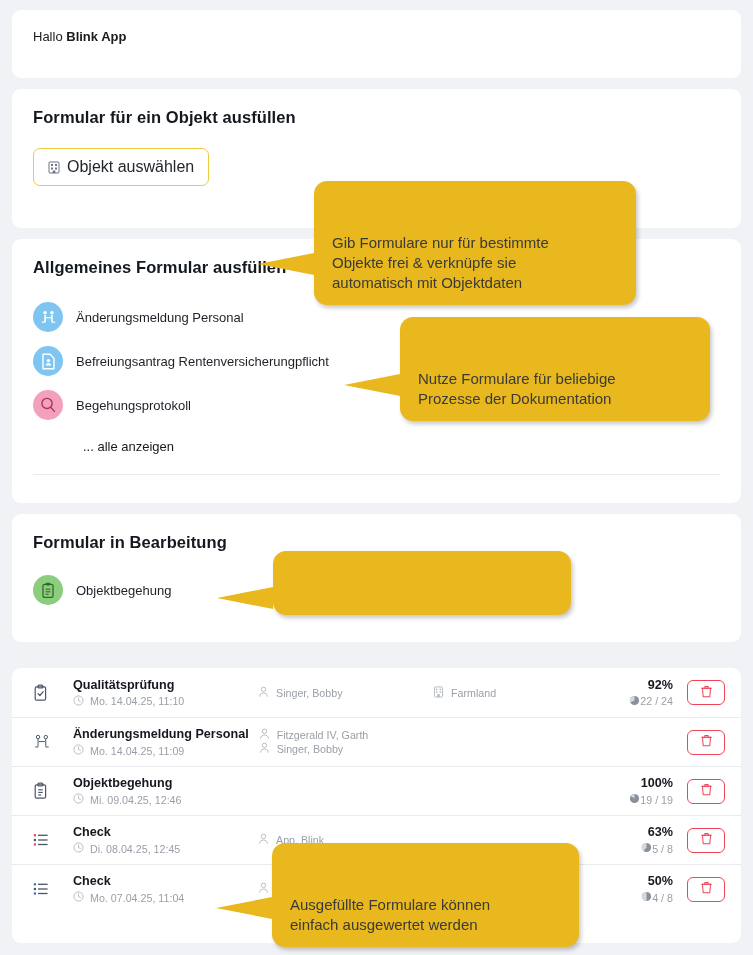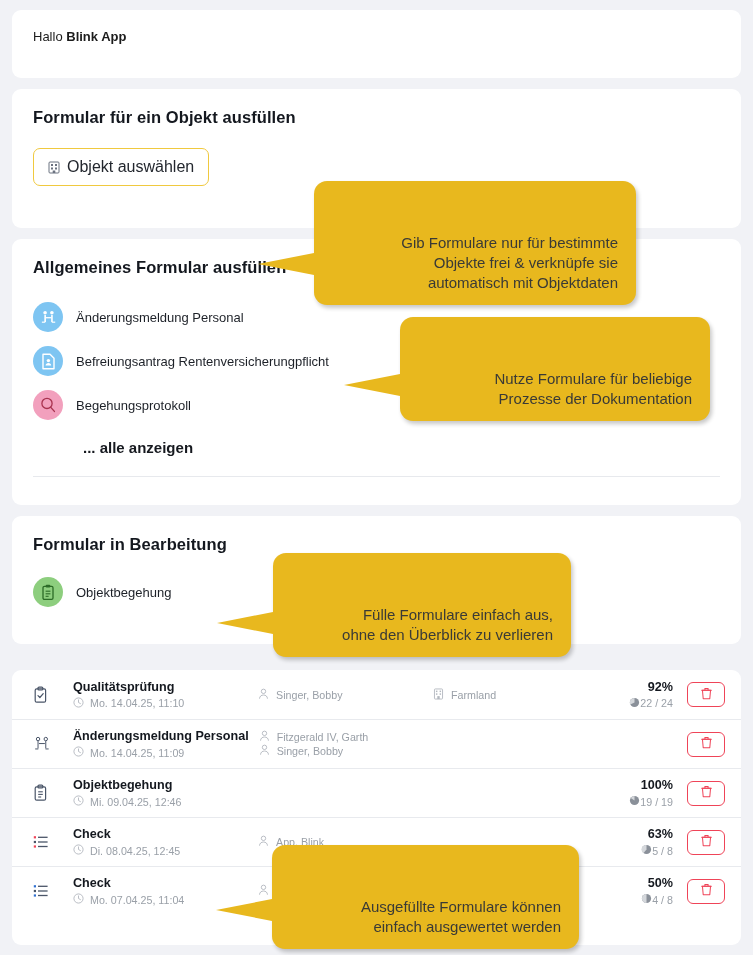--- a/index.html
+++ b/index.html
@@ -50,21 +50,21 @@
     width: 30px; height: 30px; border-radius: 50%;
     display: flex; align-items: center; justify-content: center;
     flex: 0 0 30px;
   }
   .av-blue { background: #7ec5f2; }
   .av-pink { background: #f2a0bd; }
   .av-green { background: #8dce7e; }
   .form-label { font-size: 13px; color: #1d2128; }
 
   .show-all {
-    font-size: 15px; color: #16191f; font-weight: bold;
+    font-size: 13px; color: #16191f; font-weight: normal;
     padding: 12px 0 14px 50px; cursor: pointer;
   }
   .card-sep { height: 1px; background: #e7e9ed; margin: 0 21px; }
   .card-foot { height: 28px; }
 
   .edit-card { padding-bottom: 30px; }
   .edit-card .form-list { padding-top: 16px; padding-bottom: 0; }
 
   
   .filled-card { padding-bottom: 30px; }
@@ -97,21 +97,21 @@
   }
 
   
   .bubble {
     position: absolute;
     background: #e8b81e;
     border-radius: 13px;
     color: #3a3a36;
     font-size: 15px;
     line-height: 1.33;
-    text-align: right;
+    text-align: left;
     padding: 12px 18px;
     box-shadow: 2px 3px 4px rgba(0,0,0,.22);
     z-index: 40;
     white-space: pre-line;
   }
   .bubble .tail {
     position: absolute;
     width: 0; height: 0;
     border-style: solid;
   }
@@ -219,22 +219,20 @@
               <line x1="4.6" y1="9.8" x2="9.4" y2="9.8" stroke="#2c6b27" stroke-width="1.1"></line>
               <line x1="4.6" y1="12.3" x2="7.6" y2="12.3" stroke="#2c6b27" stroke-width="1.1"></line>
             </svg>
         </span>
         <span class="form-label">Objektbegehung</span>
       </div>
     </div>
 
     <div class="bubble" style="left:261px; top:37px; width:298px;">
       <span class="tail tail-left" style="top:57%;"></span>
-      <span>Fülle Formulare einfach aus,
-ohne den Überblick zu verlieren</span>
     </div>
   </div>
 
   <div class="card filled-card">
 
     <div class="table">
 
       <div class="trow">
         <span class="t-icon">
           <svg width="15" height="18" viewBox="0 0 15 18">

